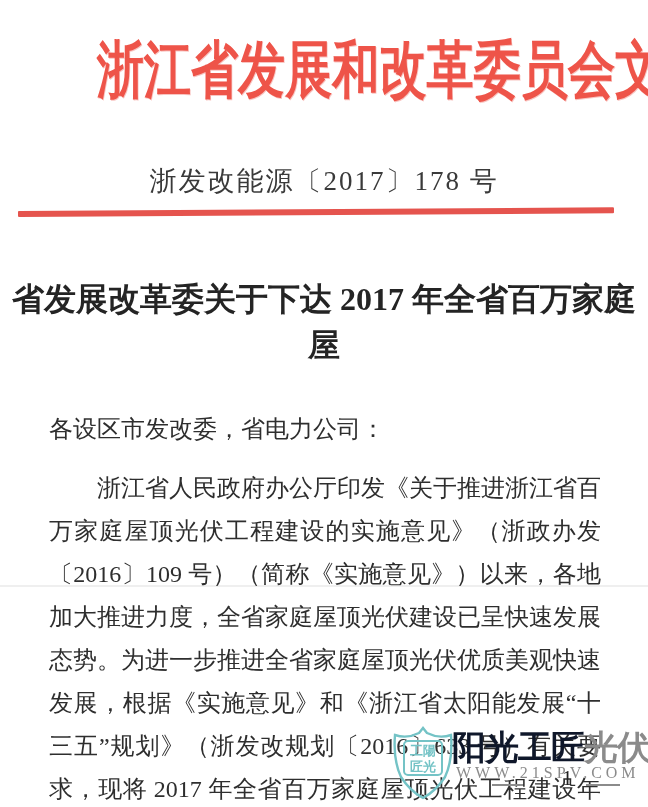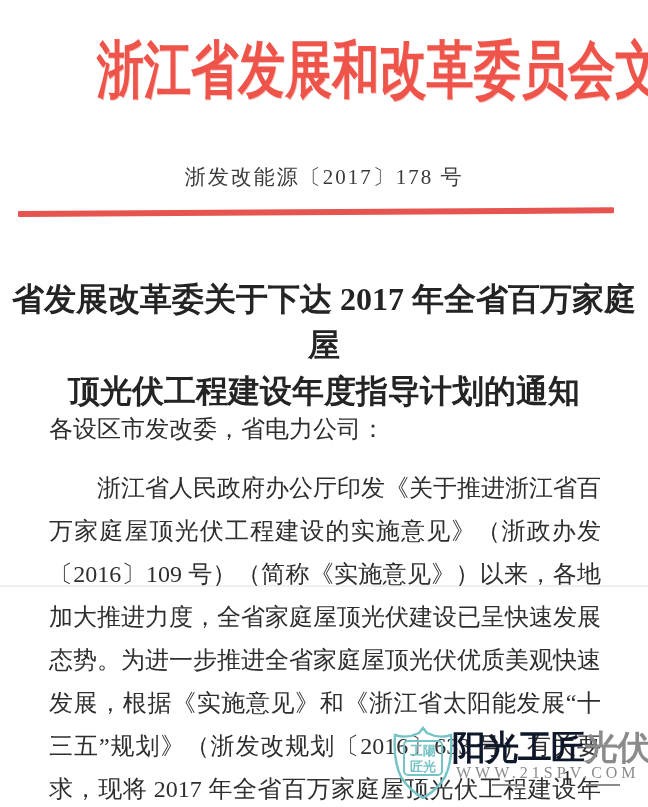--- a/index.html
+++ b/index.html
@@ -40,21 +40,21 @@
     transform: scaleX(0.76);
     transform-origin: center top;
     text-shadow: 1px 1px 0 rgba(235,90,80,0.35);
   }
   .doc-number {
     position: absolute;
     top: 163px;
     left: 0;
     width: 648px;
     text-align: center;
-    font-size: 21px;
+    font-size: 27px;
     letter-spacing: 2px;
     color: #3a3a3a;
   }
   .red-line {
     position: absolute;
     left: 18px;
     top: 211px;
     width: 596px;
     height: 6px;
     transform: rotate(-0.35deg);
@@ -146,21 +146,20 @@
   <div class="header-title">
     <span style="color:#ee5449;">浙江省发展和改革委员会文件</span>
   </div>
 
   <div class="doc-number">浙发改能源〔2017〕178 号</div>
 
   <div class="red-line" style="background:#e5544e;"></div>
 
   <div class="doc-title">
     <div>省发展改革委关于下达 2017 年全省百万家庭屋</div>
-    <div>顶光伏工程建设年度指导计划的通知</div>
   </div>
 
   <div class="body-text">
     <p>各设区市发改委，省电力公司：</p>
     <p class="indent">浙江省人民政府办公厅印发《关于推进浙江省百万家庭屋顶光伏工程建设的实施意见》（浙政办发〔2016〕109 号）（简称《实施意见》）以来，各地加大推进力度，全省家庭屋顶光伏建设已呈快速发展态势。为进一步推进全省家庭屋顶光伏优质美观快速发展，根据《实施意见》和《浙江省太阳能发展“十三五”规划》（浙发改规划〔2016〕633 号）有关要求，现将 2017 年全省百万家庭屋顶光伏工程建设年度指导计划分解下达给你们，并就有关事项通知如下：</p>
   </div>
 
   <div class="watermark">
     <svg class="wm-shield" width="62" height="74" viewBox="0 0 62 74">
       <path d="M31 2 L27 7 Q15 13 3 9 Q1 34 9 51 Q18 65 31 72 Q44 65 53 51 Q61 34 59 9 Q47 13 35 7 Z" fill="none" stroke="#74c3c6" stroke-width="2.4"></path>

